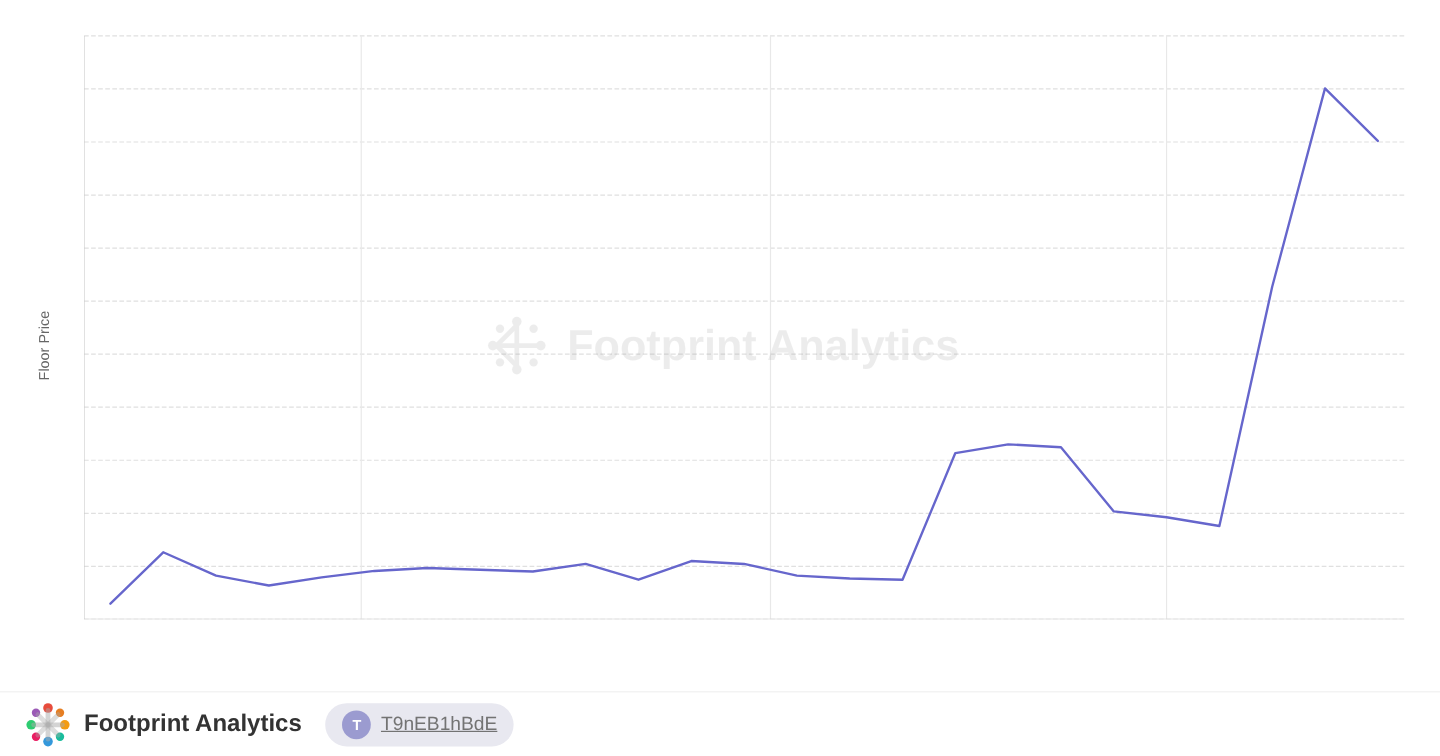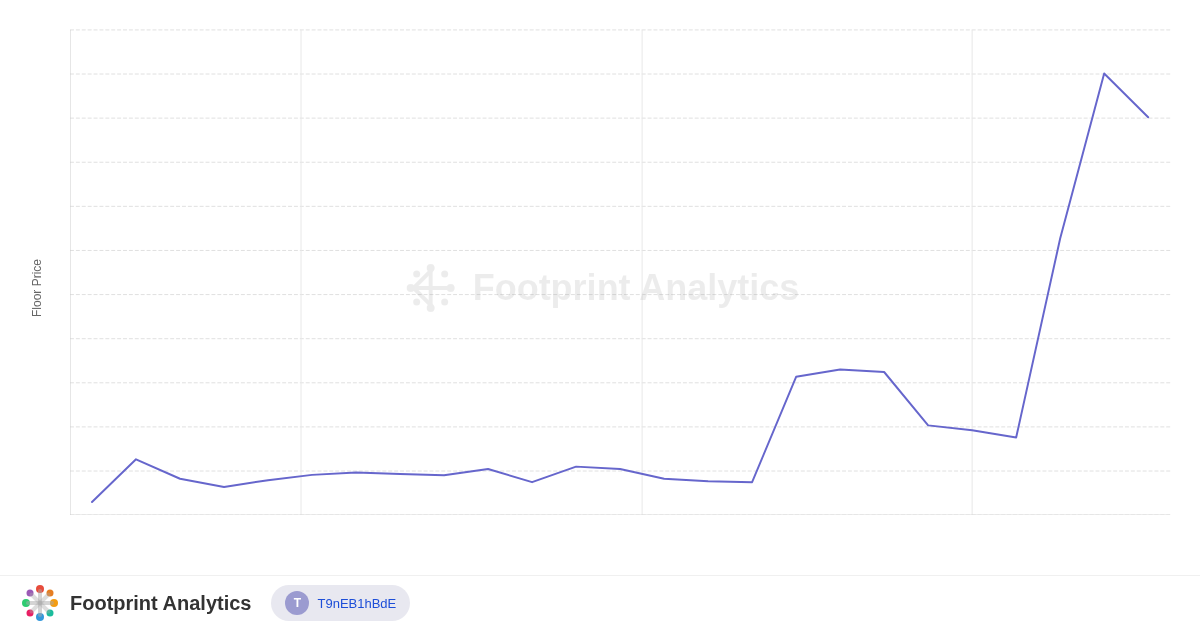--- a/index.html
+++ b/index.html
@@ -87,22 +87,23 @@
       border-radius: 50%;
       background: #9b9bd0;
       display: flex;
       align-items: center;
       justify-content: center;
       color: white;
       font-size: 12px;
       font-weight: bold;
     }
     .badge-text {
-      font-size: 13px;
-      color: #1d4ed8;
+      font-size: 16px;
+      color: #737373;
+      text-decoration: underline;
     }
     svg.chart-svg {
       width: 100%;
       height: 100%;
     }
   </style>
 </head>
 <body>
 
 <div class="chart-container">

